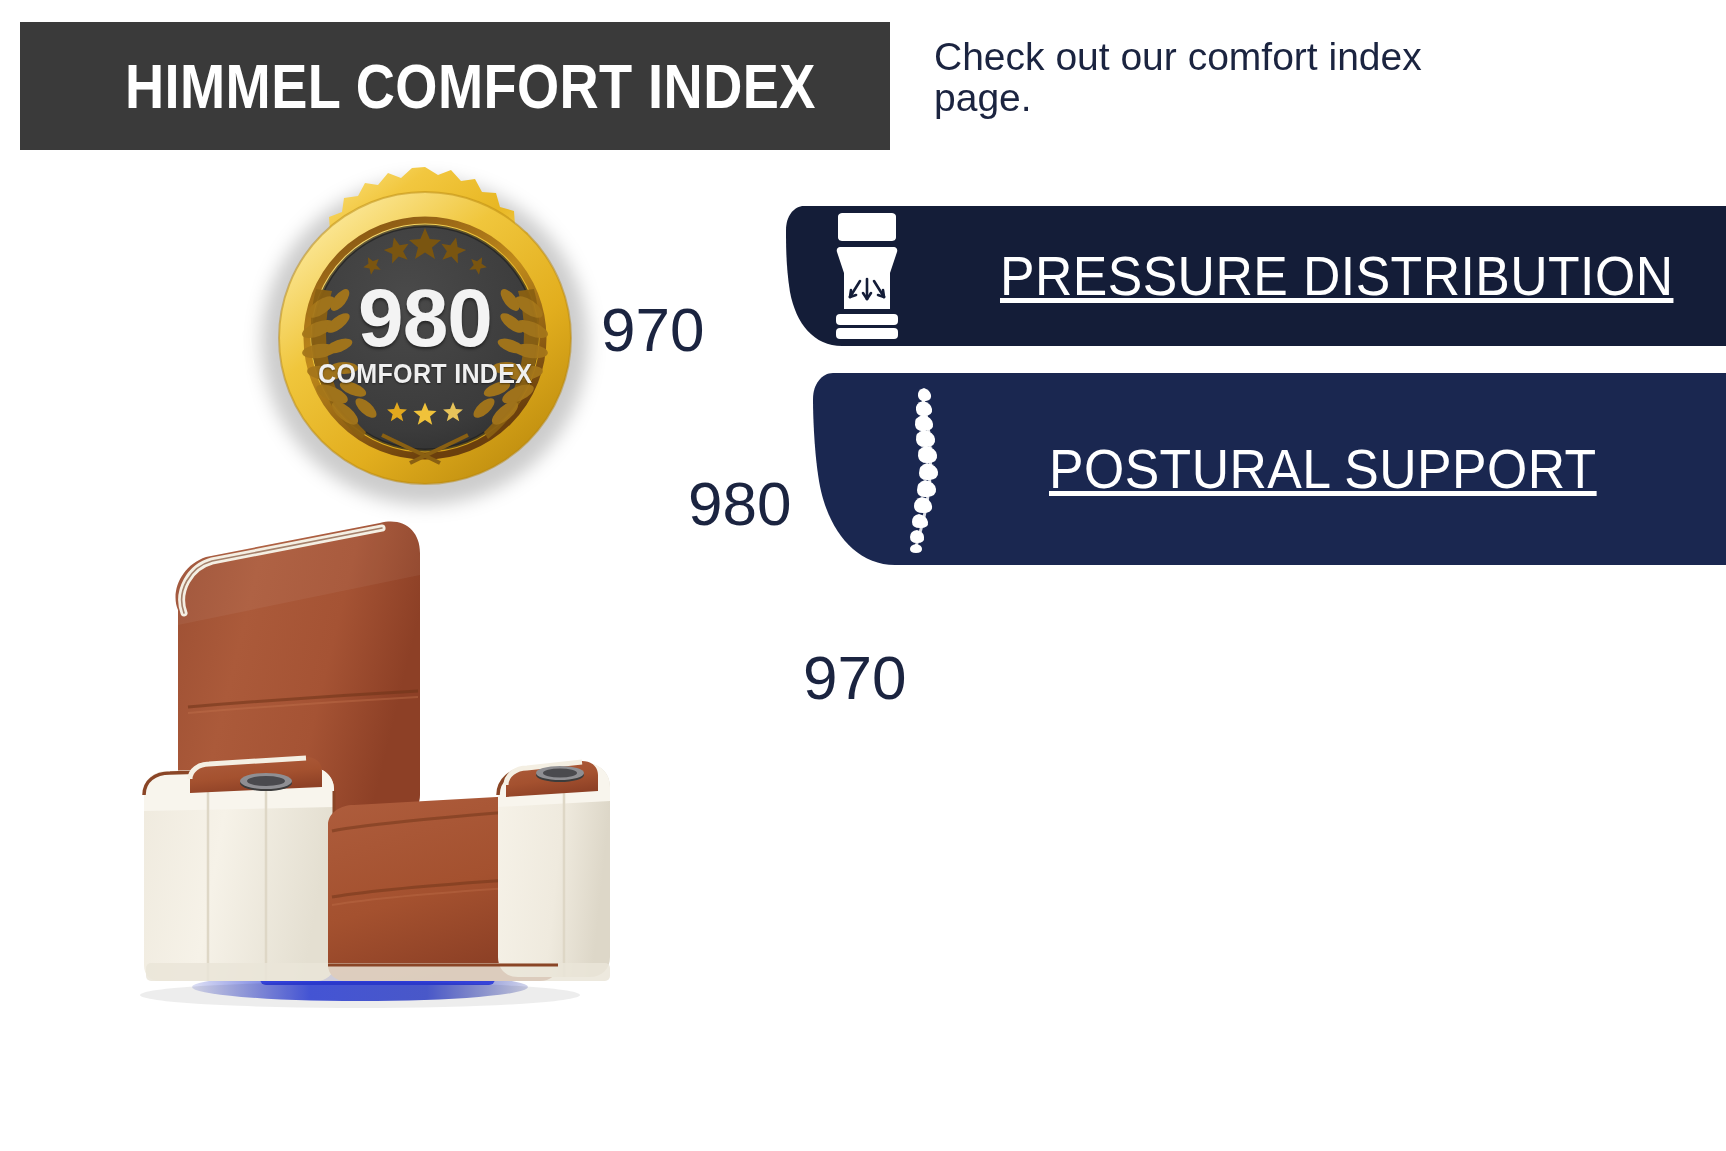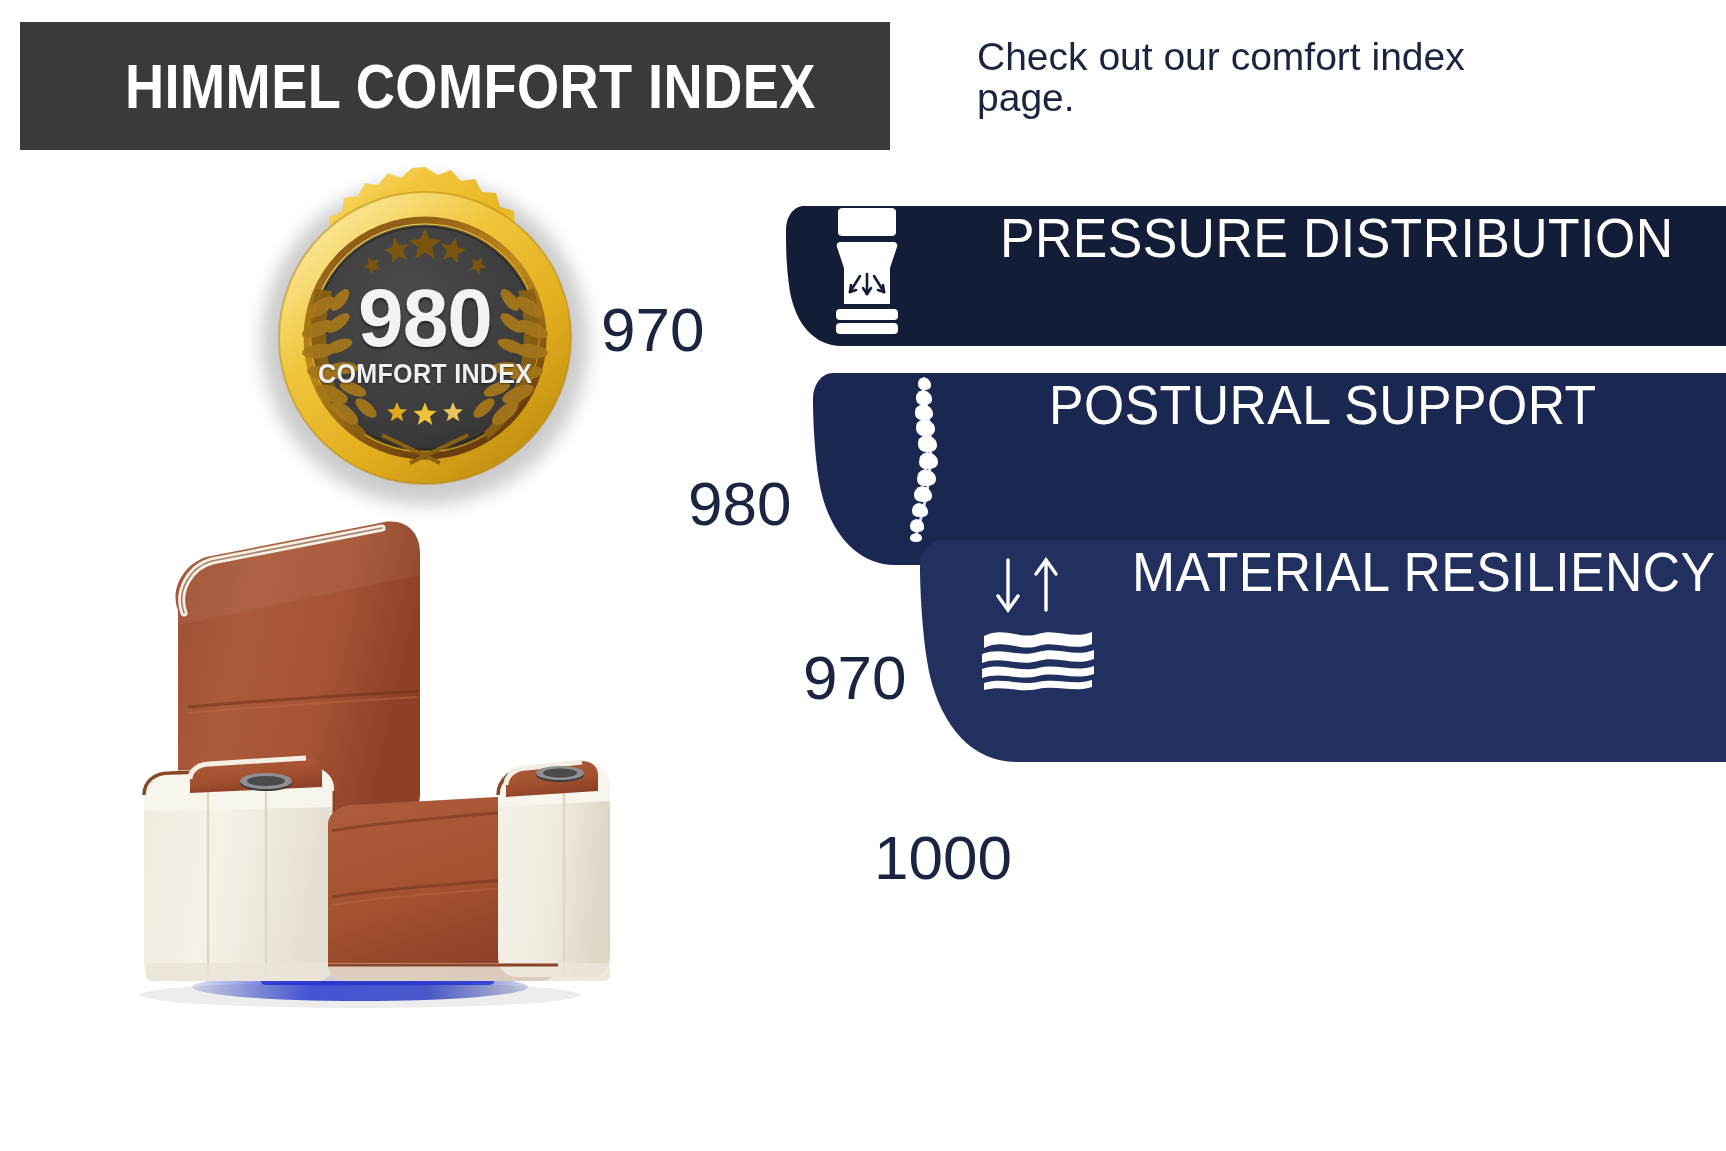--- a/index.html
+++ b/index.html
@@ -27,21 +27,20 @@
     transform-origin:left center;
     margin-left:105px;
     white-space:nowrap;
   }
   .subtitle{
     position:absolute;left:934px;top:36px;width:560px;
     color:#1b2440;
     font-size:39px;
     line-height:1.06;
     font-weight:400;
-    margin-left:43px;
   }
 
   
   .badge-wrap{
     position:absolute;left:254px;top:167px;width:342px;height:342px;
   }
   .badge-shadow{
     position:absolute;left:8px;top:12px;width:326px;height:326px;
     border-radius:50%;background:rgba(0,0,0,0.20);filter:blur(9px);
   }
@@ -70,21 +69,21 @@
   .chair{position:absolute;left:60px;top:495px;width:570px;height:535px;}
 
   
   .bar{
     position:absolute;
     display:flex;align-items:center;
     color:#ffffff;
     overflow:hidden;
   }
   .bar-shape{position:absolute;inset:0;}
-  .bar-inner{position:relative;display:flex;align-items:flex-start;width:100%;height:100%;}
+  .bar-inner{position:relative;display:flex;align-items:center;width:100%;height:100%;text-decoration:underline;}
   .bar-icon{
     position:relative;flex:0 0 auto;display:flex;align-items:center;justify-content:center;
   }
   .bar-label{
     position:relative;
     font-family:"Liberation Sans Narrow","Liberation Sans",sans-serif;
     font-weight:400;
     font-size:55px;
     letter-spacing:0.5px;
     transform:scaleX(0.94);
@@ -400,42 +399,15 @@
           </g>
 
           <path d="M44,6 C52,40 56,70 52,104 C49,132 42,152 38,166" fill="none" stroke="#ffffff" stroke-width="3" opacity="0.85"></path>
         </svg>
       </div>
       <div class="bar-label" style="margin-left:82px;">POSTURAL SUPPORT</div>
     </div>
   </div>
 
   <div class="score" style="left:803px;top:626px;">970</div>
-  <div class="bar" style="left:920px;top:540px;width:806px;height:222px;">
-    <svg class="bar-shape" width="806" height="222" viewBox="0 0 806 222" preserveAspectRatio="none">
-      <path d="M22,0 H806 V222 H96 C52,222 22,186 10,136 C3,106 0,54 0,28 C0,12 10,0 22,0 Z" fill="#21305f"></path>
-    </svg>
-    <div class="bar-inner">
-      <div class="bar-icon" style="margin-left:52px;width:130px;height:160px;">
-        <svg width="130" height="160" viewBox="0 0 130 160">
-
-          <g stroke="#ffffff" stroke-width="3.4" fill="none" stroke-linecap="round">
-            <path d="M36,20 L36,68"></path>
-              <path d="M26,56 L36,70 L46,56"></path>
-            <path d="M74,70 L74,22"></path>
-              <path d="M64,34 L74,20 L84,34"></path>
-          </g>
-
-          <g fill="#ffffff">
-            <path d="M12,96 C32,86 48,100 66,94 C84,88 100,100 120,92 L120,104 C100,112 84,100 66,106 C48,112 32,98 12,108 Z"></path>
-            <path d="M10,114 C30,106 46,118 66,112 C86,106 102,118 122,110 L122,119 C102,127 86,115 66,121 C46,127 30,115 10,123 Z"></path>
-            <path d="M10,129 C30,122 46,133 66,128 C86,123 102,133 122,126 L122,134 C102,141 86,131 66,136 C46,141 30,131 10,138 Z"></path>
-            <path d="M12,143 C32,137 46,146 66,142 C86,138 102,146 120,140 L120,147 C102,153 86,145 66,149 C46,153 32,145 12,150 Z"></path>
-          </g>
-        </svg>
-      </div>
-      <div class="bar-label" style="margin-left:30px;">MATERIAL RESILIENCY</div>
-    </div>
-  </div>
-
-  <div class="score" style="left:874px;top:806px;">1000</div>
+
 
 </div>
 
 </body></html>

